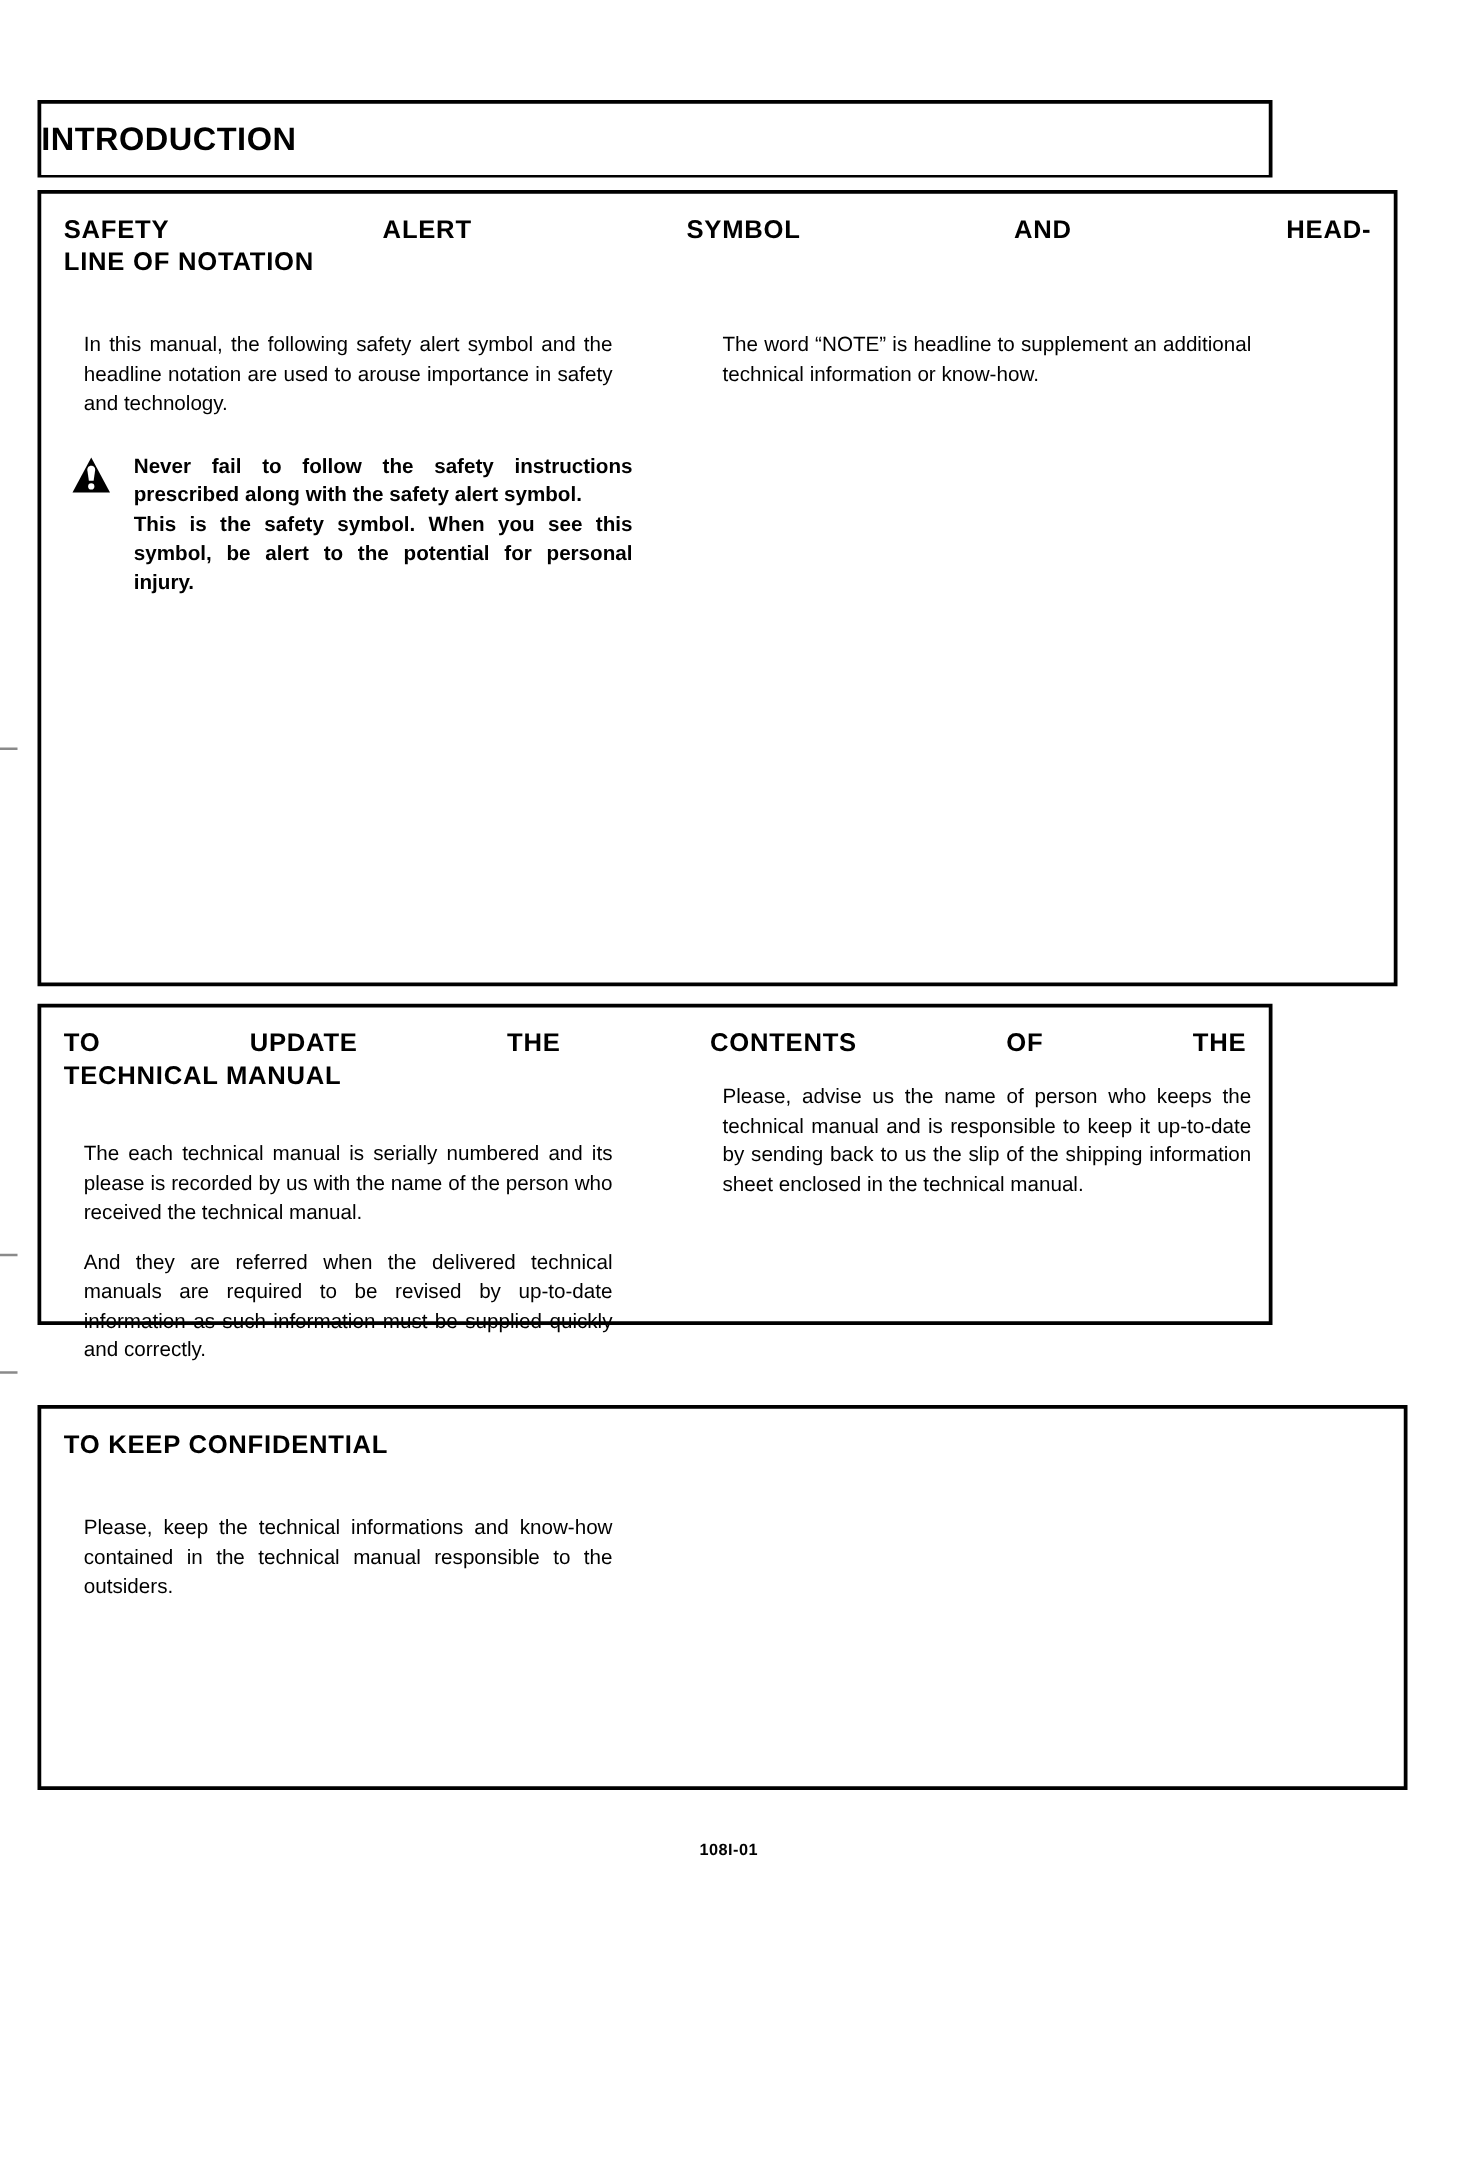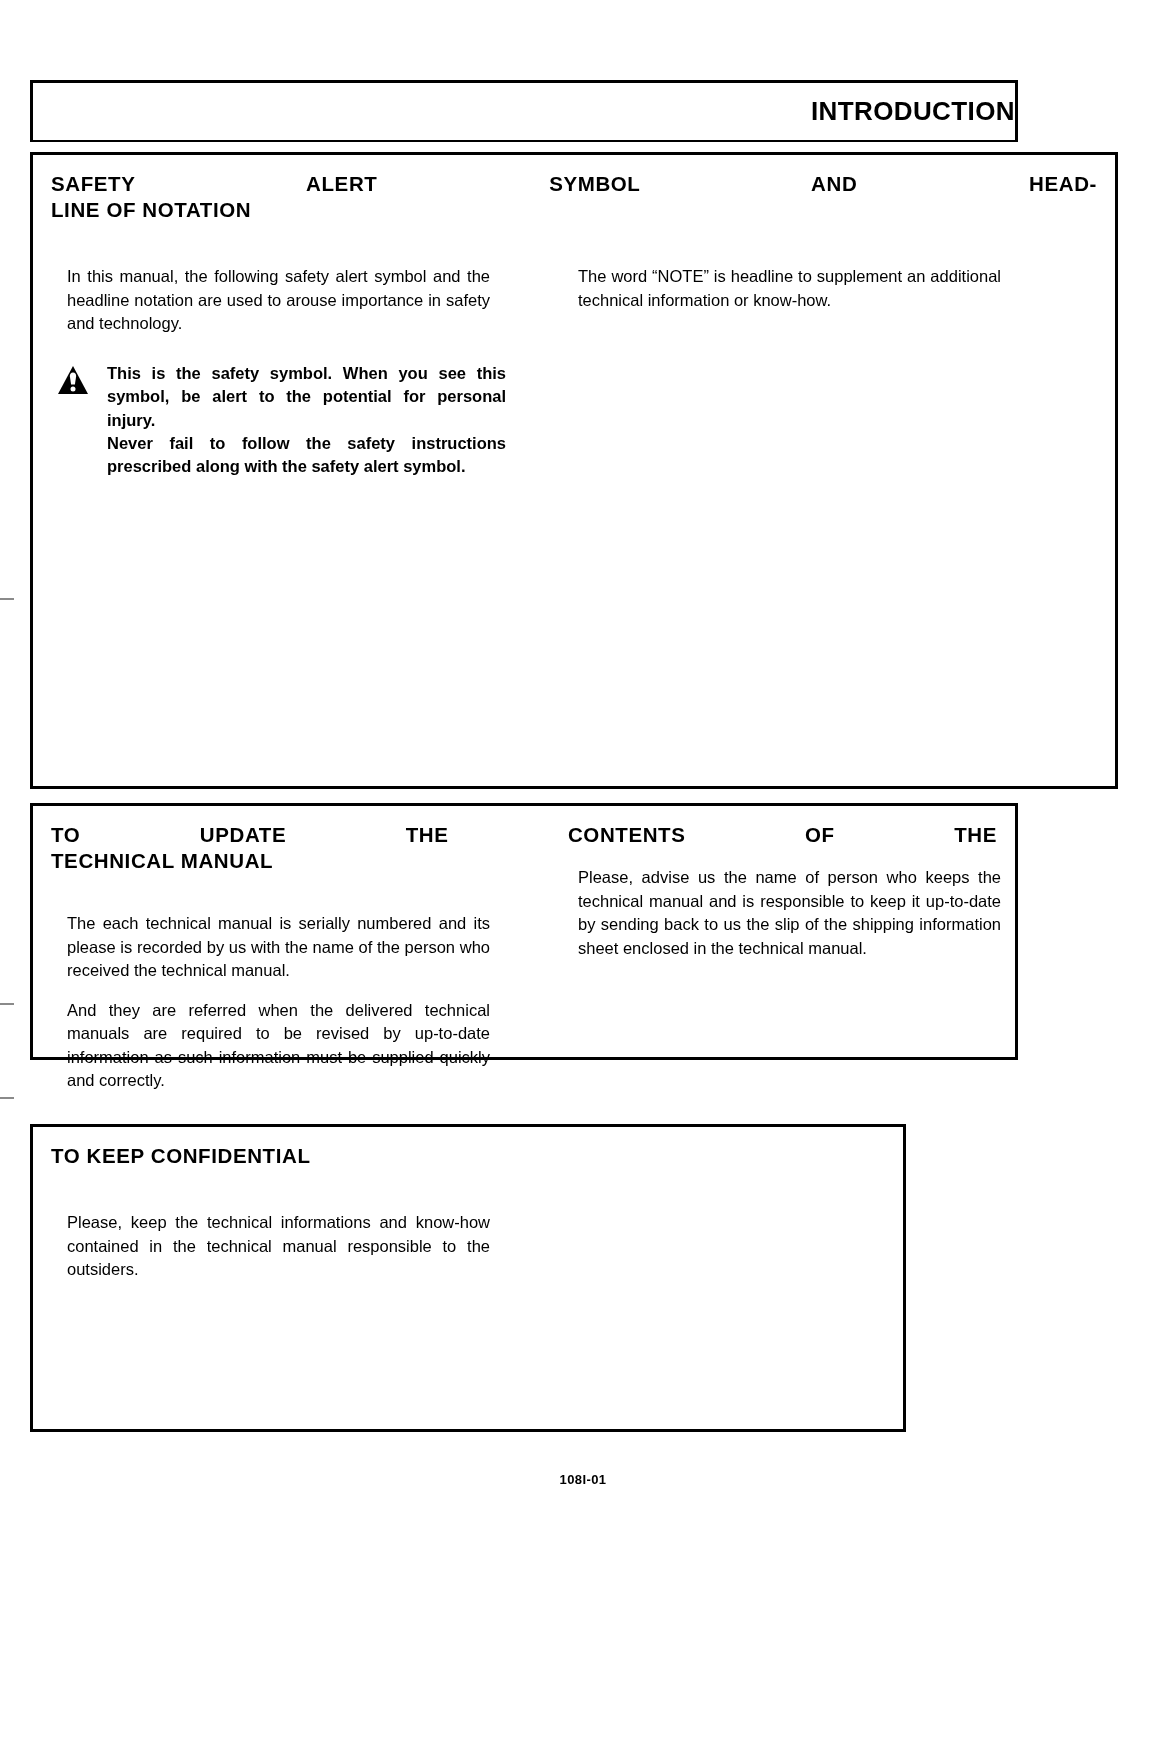--- a/index.html
+++ b/index.html
@@ -26,38 +26,38 @@
     top: 80px;
     width: 988px;
     height: 62px;
     border-top: 3px solid #000;
     border-left: 3px solid #000;
     border-right: 3px solid #000;
     border-bottom: 2px solid #000;
     box-sizing: border-box;
     display: flex;
     align-items: center;
-    justify-content: flex-end;
+    justify-content: flex-start;
   }
   .header-title {
     font-size: 26px;
     font-weight: bold;
     letter-spacing: 0.4px;
   }
 
   
   .section-box {
     position: absolute;
     border: 3px solid #000;
     box-sizing: border-box;
     background: #fff;
   }
   .sec1 { left: 30px; top: 152px;  width: 1088px; height: 637px; }
   .sec2 { left: 30px; top: 803px;  width: 988px; height: 257px; }
-  .sec3 { left: 30px; top: 1124px; width: 876px; height: 308px; }
+  .sec3 { left: 30px; top: 1124px; width: 1096px; height: 308px; }
 
   .sec-inner {
     position: absolute;
     left: 18px;
     right: 18px;
     top: 16px;
     bottom: 12px;
   }
 
   h2.sec-heading {
@@ -165,22 +165,22 @@
           <p class="body-text">In this manual, the following safety alert symbol and the headline notation are used to arouse importance in safety and technology.</p>
 
           <div class="safety-callout">
             <span class="safety-icon">
               <svg viewBox="0 0 32 30" width="32" height="30" aria-hidden="true">
                 <polygon points="16,1 31,29 1,29" fill="#000000"></polygon>
                 <path d="M16 7.5 C18.2 7.5 19.4 9.3 19.1 11.4 L17.9 19.6 L14.1 19.6 L12.9 11.4 C12.6 9.3 13.8 7.5 16 7.5 Z" fill="#ffffff"></path>
                 <circle cx="16" cy="24.1" r="2.5" fill="#ffffff"></circle>
               </svg>
             </span>
+            <p class="safety-text">Never fail to follow the safety instructions prescribed along with the safety alert symbol.</p>
             <p class="safety-text">This is the safety symbol. When you see this symbol, be alert to the potential for personal injury.</p>
-            <p class="safety-text">Never fail to follow the safety instructions prescribed along with the safety alert symbol.</p>
           </div>
         </div>
 
         <div class="col-right">
           <p class="body-text">The word “NOTE” is headline to supplement an additional technical information or know-how.</p>
         </div>
 
       </div>
     </div>
   </div>

